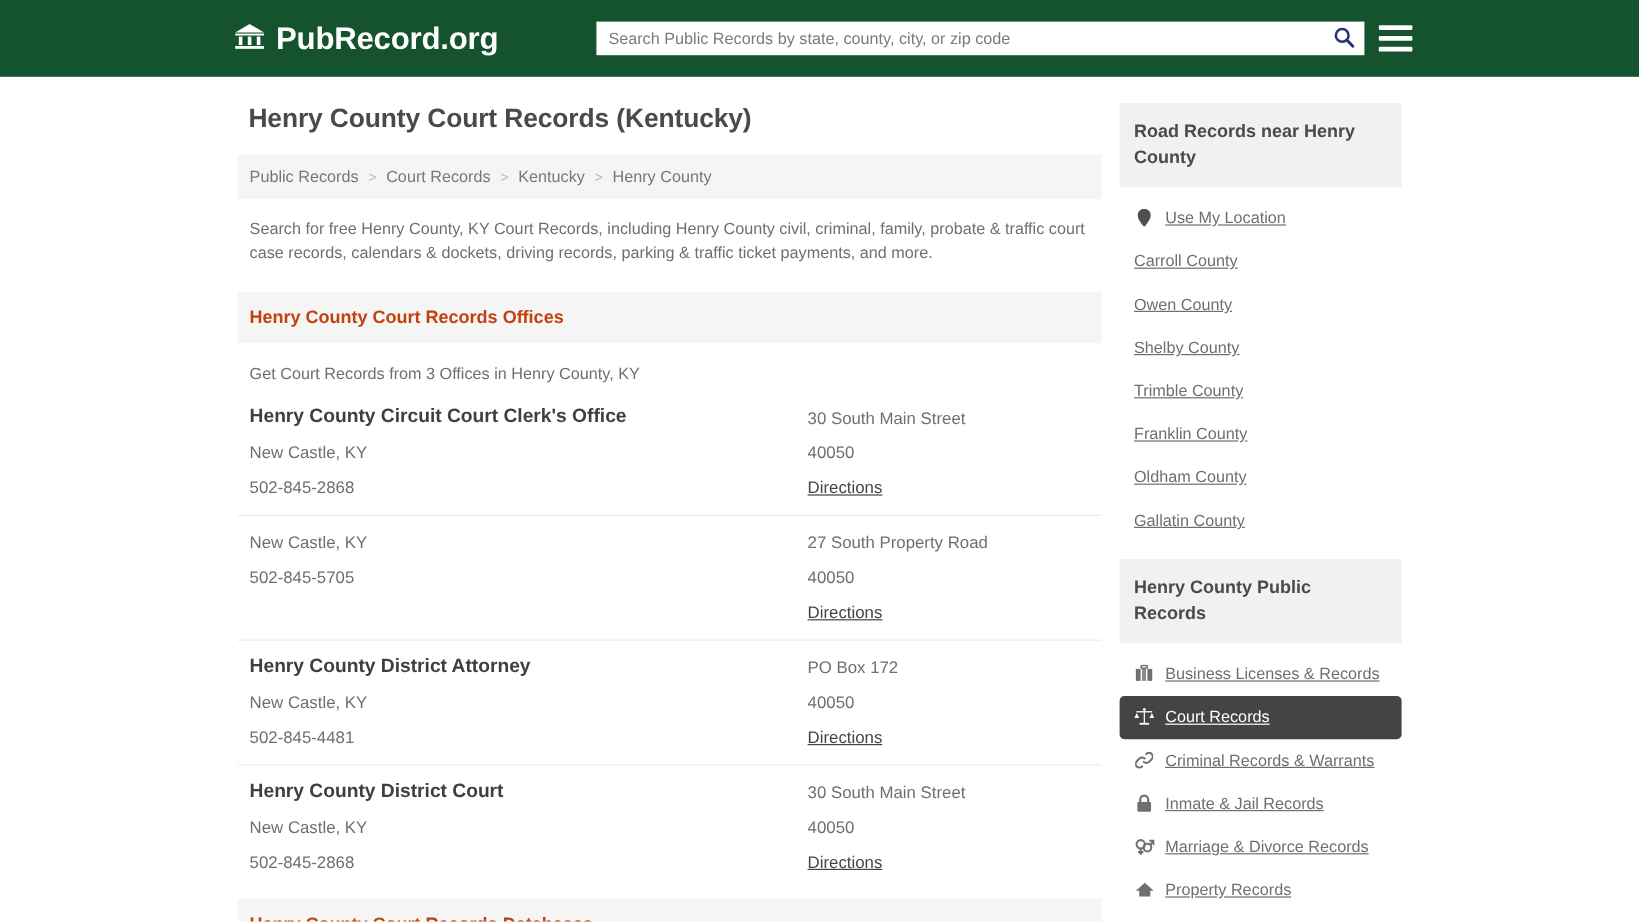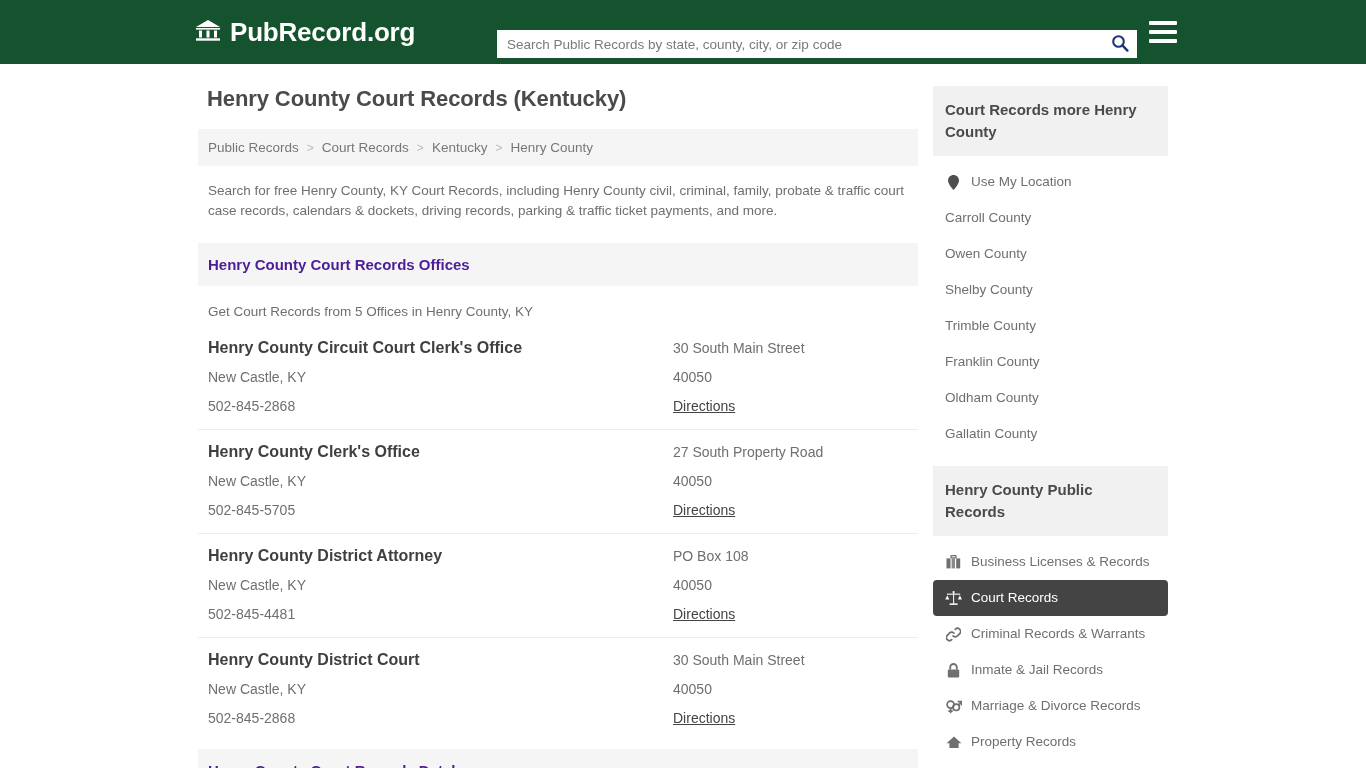--- a/index.html
+++ b/index.html
@@ -33,21 +33,21 @@
   .brand-text {
     color: #ffffff;
     font-size: 26px;
     font-weight: bold;
     letter-spacing: -0.2px;
     white-space: nowrap;
   }
   .search-wrap {
     position: absolute;
     left: 497px;
-    top: 30px;
+    top: 18px;
     width: 640px;
     height: 28px;
     background: #ffffff;
     display: flex;
     align-items: flex-start;
   }
   .search-input {
     flex: 1;
     height: 100%;
     border: none;
@@ -134,21 +134,21 @@
     font-size: 13.5px;
     line-height: 20px;
     color: #6f6f6f;
     padding: 15px 10px 14px 10px;
     margin: 0;
   }
   h2.section-head {
     background: #f5f5f5;
     font-size: 15px;
     font-weight: bold;
-    color: #4c1d95;
+    color: #c2410c;
     margin: 8px 0 0 0;
     padding: 13px 10px;
   }
   .section-sub {
     font-size: 13.5px;
     color: #6f6f6f;
     padding: 18px 10px 14px 10px;
     margin: 0;
   }
 
@@ -192,28 +192,29 @@
     line-height: 22px;
     margin: 0;
   }
   .side-list {
     list-style: none;
     margin: 0;
     padding: 8px 0 0 0;
   }
   .side-item {
     display: flex;
-    align-items: center;
+    align-items: flex-start;
     gap: 9px;
     font-size: 13.5px;
     color: #6f6f6f;
     padding: 9px 12px;
     cursor: pointer;
     border-radius: 4px;
     line-height: 18px;
+    text-decoration: underline;
   }
   .side-item.active {
     background: #444444;
     color: #ffffff;
   }
   .side-item .ico {
     width: 17px;
     height: 16px;
     flex: 0 0 17px;
     display: flex;
@@ -272,56 +273,55 @@
         <a>Court Records</a>
         <span class="crumb-sep">&gt;</span>
         <a>Kentucky</a>
         <span class="crumb-sep">&gt;</span>
         <a>Henry County</a>
       </nav>
 
       <p class="intro">Search for free Henry County, KY Court Records, including Henry County civil, criminal, family, probate &amp; traffic court case records, calendars &amp; dockets, driving records, parking &amp; traffic ticket payments, and more.</p>
 
       <h2 class="section-head">Henry County Court Records Offices</h2>
-      <p class="section-sub">Get Court Records from 5 Offices in Henry County, KY</p>
+      <p class="section-sub">Get Court Records from 3 Offices in Henry County, KY</p>
 
       <div class="office">
         <div class="office-left">
           <div class="office-name">Henry County Circuit Court Clerk's Office</div>
           <div class="office-line">New Castle, KY</div>
           <div class="office-line">502-845-2868</div>
         </div>
         <div class="office-right">
           <div class="office-line">30 South Main Street</div>
           <div class="office-line">40050</div>
           <div class="office-line"><a class="directions-link">Directions</a></div>
         </div>
       </div>
 
       <div class="office">
         <div class="office-left">
-          <div class="office-name">Henry County Clerk's Office</div>
           <div class="office-line">New Castle, KY</div>
           <div class="office-line">502-845-5705</div>
         </div>
         <div class="office-right">
           <div class="office-line">27 South Property Road</div>
           <div class="office-line">40050</div>
           <div class="office-line"><a class="directions-link">Directions</a></div>
         </div>
       </div>
 
       <div class="office">
         <div class="office-left">
           <div class="office-name">Henry County District Attorney</div>
           <div class="office-line">New Castle, KY</div>
           <div class="office-line">502-845-4481</div>
         </div>
         <div class="office-right">
-          <div class="office-line">PO Box 108</div>
+          <div class="office-line">PO Box 172</div>
           <div class="office-line">40050</div>
           <div class="office-line"><a class="directions-link">Directions</a></div>
         </div>
       </div>
 
       <div class="office">
         <div class="office-left">
           <div class="office-name">Henry County District Court</div>
           <div class="office-line">New Castle, KY</div>
           <div class="office-line">502-845-2868</div>
@@ -333,21 +333,21 @@
         </div>
       </div>
 
       <h2 class="section-head">Henry County Court Records Databases</h2>
 
     </div>
 
     <div class="side-col">
 
       <div class="side-panel">
-        <h3 class="side-head">Court Records more Henry County</h3>
+        <h3 class="side-head">Road Records near Henry County</h3>
         <ul class="side-list">
           <li class="side-item">
             <span class="ico">
               <svg width="11" height="15" viewBox="0 0 11 15">
                 <path d="M5.5 0C2.46 0 0 2.46 0 5.5C0 9.2 5.5 15 5.5 15S11 9.2 11 5.5C11 2.46 8.54 0 5.5 0Z" fill="#4f4f4f"></path>
               </svg>
             </span>
             <span class="label">Use My Location</span>
           </li>
           <li class="side-item">

